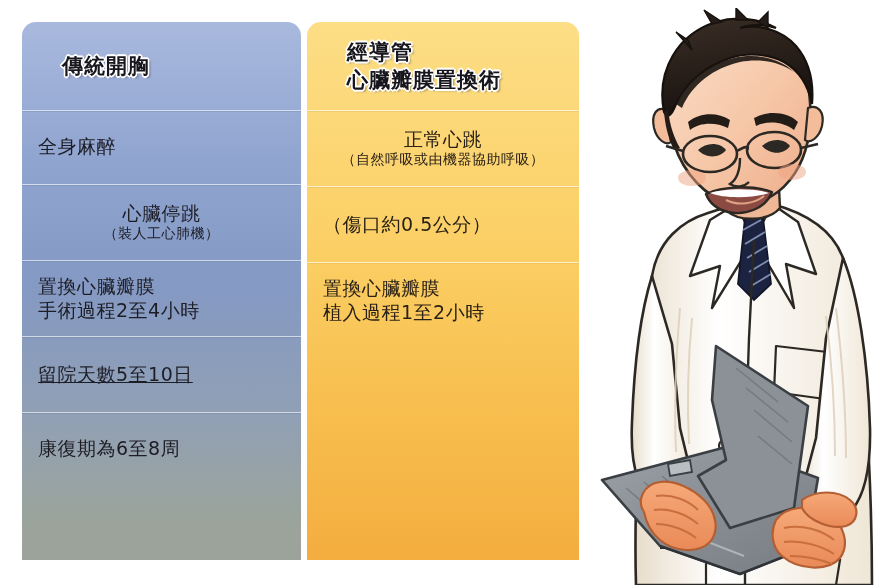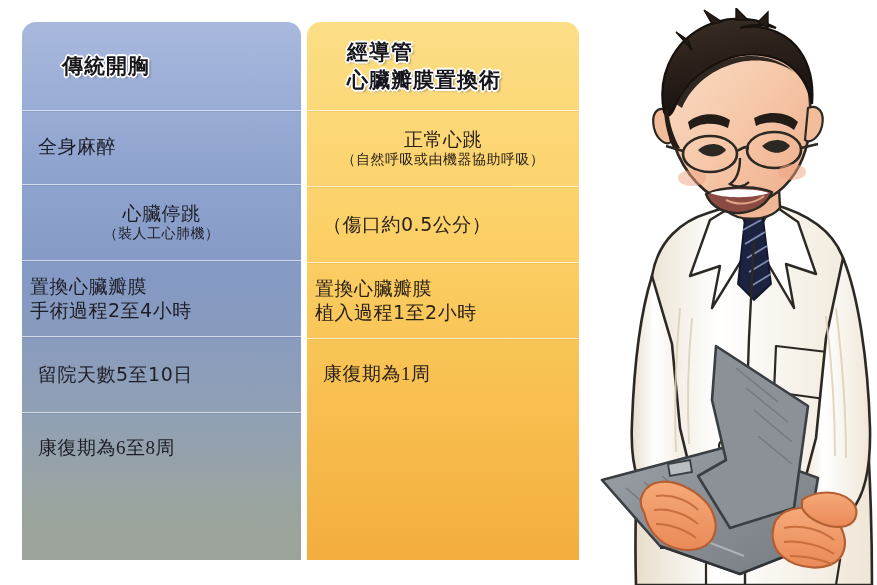--- a/index.html
+++ b/index.html
@@ -108,23 +108,23 @@
        2.4px 2.4px 2px rgba(60,60,70,0.45);
   }
 
   .cell .sub { font-size: 14px; }
 
   
   .h-header { height: 88px; margin-left: 24px; }
   .h-1      { height: 74px; font-family: Liberation Serif, serif; }
   .h-2      { height: 76px; text-align: center; }
   .h-3      { height: 76px; }
-  .h-4      { height: 76px; padding-left: 8px; }
-  .h-5      { height: 76px; }
-  .h-6      { height: 72px; font-family: Liberation Serif, serif; }
+  .h-4      { height: 76px; }
+  .h-5      { height: 76px; text-decoration: underline; }
+  .h-6      { height: 72px; }
 
   
   .doctor {
     position: absolute;
     left: 540px;
     top: 8px;
     width: 337px;
     height: 577px;
   }
   .doctor svg { display: block; width: 100%; height: 100%; }
@@ -167,23 +167,20 @@
       <div class="cell h-2">
         <span>正常心跳</span>
         <span class="sub">（自然呼吸或由機器協助呼吸）</span>
       </div>
       <div class="cell h-3">
         <span>（傷口約0.5公分）</span>
       </div>
       <div class="cell h-4">
         <span>置換心臟瓣膜</span>
         <span>植入過程1至2小時</span>
-      </div>
-      <div class="cell h-6">
-        <span>康復期為1周</span>
       </div>
     </div>
 
   </div>
 
   <div class="doctor">
     <svg viewBox="0 0 337 577" xmlns="http://www.w3.org/2000/svg">
       <defs>
         <linearGradient id="coatShade" x1="0" y1="0" x2="1" y2="0">
           <stop offset="0%" stop-color="#e8ddcb"></stop>

